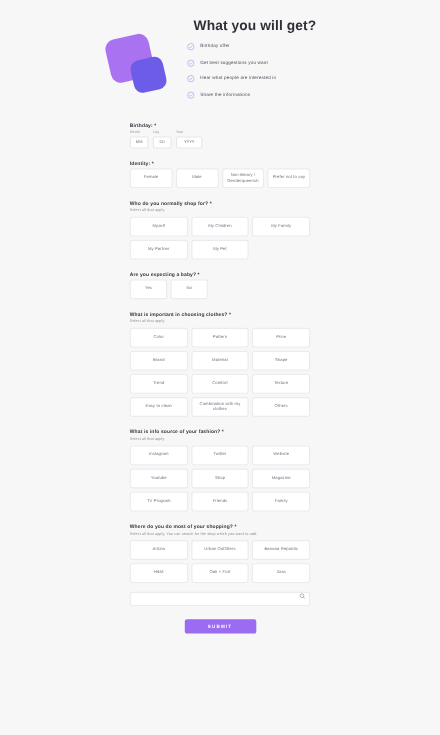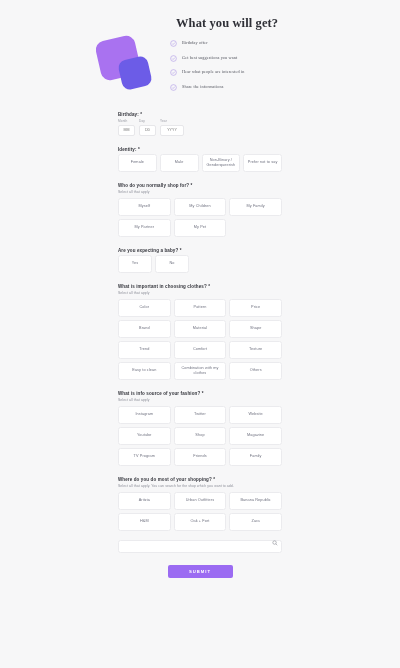--- a/index.html
+++ b/index.html
@@ -10,23 +10,22 @@
     -webkit-font-smoothing: antialiased;
   }
   .page {
     width: 400px; height: 668px;
     background: #f7f7f8;
     overflow: hidden;
     position: relative;
   }
   .hero {
     display: flex;
-    align-items: flex-end;
+    align-items: center;
     padding: 14px 0 0 0;
-    font-family: Liberation Serif, serif;
   }
   .hero-art {
     position: relative;
     width: 66px; height: 62px;
     margin-left: 96px;
     margin-top: 12px;
     flex: none;
   }
   .sq-back {
     position: absolute;

